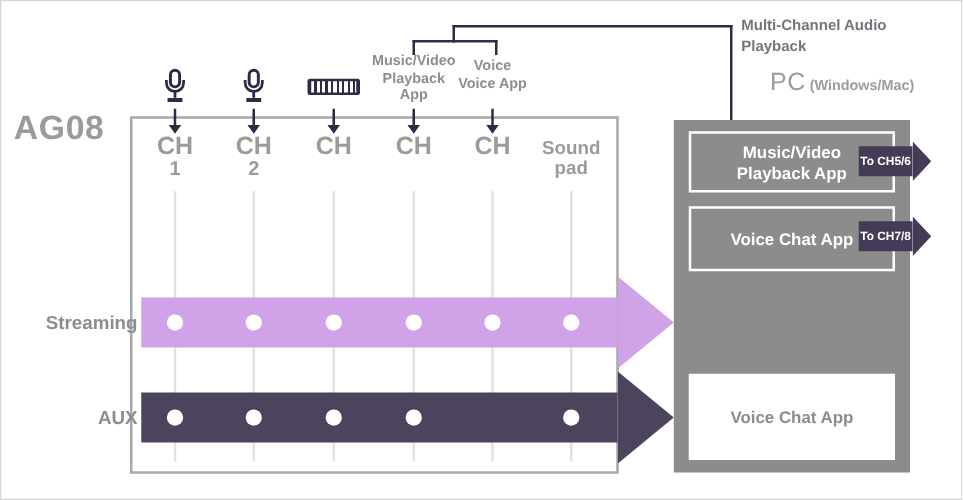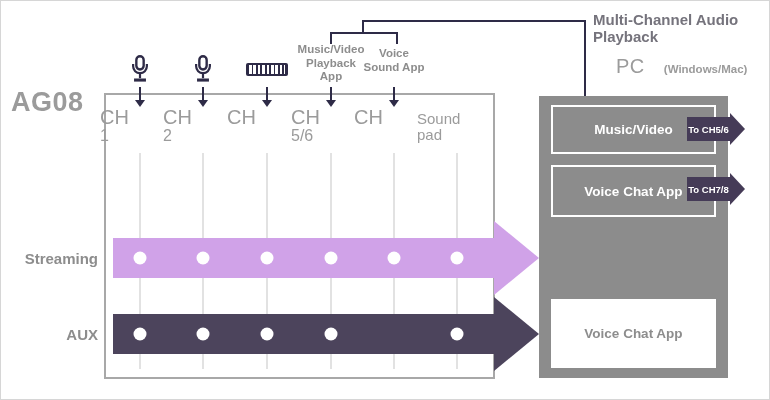--- a/index.html
+++ b/index.html
@@ -19,21 +19,21 @@
   .canvas{
     position:relative;width:770px;height:400px;background:#fff;
     border:1px solid #d6d6d6;overflow:hidden;
   }
   
   .ag-box{position:absolute;left:103px;top:92px;width:391px;height:286px;border:2px solid var(--boxborder);}
   .ag-title{position:absolute;left:10px;top:86px;width:86px;text-align:left;font-size:27px;font-weight:bold;color:var(--gray1);letter-spacing:.5px;}
   .colline{position:absolute;top:152px;width:2px;height:216px;background:var(--colline);}
   .cl0{left:138px}.cl1{left:201px}.cl2{left:265px}.cl3{left:329px}.cl4{left:392px}.cl5{left:455px}
   
-  .ch-head{position:absolute;top:107px;width:80px;color:var(--gray1);font-weight:normal;line-height:1;}
+  .ch-head{position:absolute;top:107px;width:80px;text-align:center;color:var(--gray1);font-weight:bold;line-height:1;}
   .ch-head .big{display:block;font-size:20px;line-height:19px;}
   .ch-head .small{display:block;font-size:16px;line-height:16px;margin-top:1px;}
   .ch-head.soundpad .big,.ch-head.soundpad .small{font-size:15px;line-height:15px;}
   .ch-head.soundpad{top:110px;}
   .h0{left:99px}.h1{left:162px}.h2{left:226px}.h3{left:290px}.h4{left:353px}.h5{left:416px}
   
   .mic{position:absolute;top:53px;width:22px;height:31px;}
   .mic0{left:128px}.mic1{left:191px}
   .kbd{position:absolute;left:245px;top:62px;width:42px;height:13px;background:var(--navy);border-radius:2px;padding:2px 3px;}
   .kbd .keys{width:100%;height:100%;background:repeating-linear-gradient(90deg,#fff 0 2.6px,var(--navy) 2.6px 4.4px);}
@@ -47,40 +47,40 @@
   .d0{left:133px}.d1{left:196px}.d2{left:260px}.d3{left:324px}.d4{left:387px}
   
   .line{position:absolute;background:var(--navy);}
   .lnA{left:361px;top:19px;width:224px;height:2px;}
   .lnB{left:361px;top:19px;width:2px;height:14px;}
   .lnC{left:329px;top:31px;width:68px;height:2px;}
   .lnD{left:329px;top:31px;width:2px;height:12px;}
   .lnE{left:395px;top:31px;width:2px;height:12px;}
   .lnF{left:583px;top:19px;width:2px;height:78px;}
   
-  .annot{position:absolute;left:592px;top:11px;width:160px;font-size:15px;font-weight:bold;color:var(--gray3);line-height:16.5px;}
+  .annot{position:absolute;left:592px;top:11px;width:160px;font-size:12px;font-weight:bold;color:var(--gray3);line-height:16.5px;}
   .pc-title{position:absolute;left:615px;top:54px;display:flex;align-items:baseline;color:var(--gray1);}
   .pc-title .pc{font-size:20px;font-weight:normal;letter-spacing:.5px;}
-  .pc-title .sub{font-size:11.5px;font-weight:bold;margin-left:19px;}
+  .pc-title .sub{font-size:11.5px;font-weight:bold;margin-left:3px;}
   
   .panel{position:absolute;left:538px;top:95px;width:189px;height:282px;background:var(--panel);}
   .app-box{position:absolute;left:12px;width:165px;display:flex;flex-direction:column;align-items:center;justify-content:center;text-align:center;font-weight:bold;font-size:13.5px;line-height:17px;}
   .app-box.grayfill{background:var(--panel);border:2px solid #fff;color:#fff;}
   .app-box.whitefill{background:#fff;color:var(--gray2);}
   .ab0{top:9px;height:49px;}
   .ab1{top:69px;height:52px;}
   .ab2{top:128px;height:67px;}
   .ab3{top:203px;height:69px;}
   
   .badge{position:absolute;left:686px;width:58px;height:32px;text-align:right;}
   .bg1{top:112px}.bg2{top:172px}
   .badge .rect{position:absolute;left:0;top:4px;width:43px;height:24px;background:var(--badge);display:flex;align-items:center;justify-content:center;color:#fff;font-size:9.5px;font-weight:bold;white-space:nowrap;}
   .badge .tri{position:absolute;left:43px;top:0;width:15px;height:32px;background:var(--badge);clip-path:polygon(0 0,100% 50%,0 100%);}
   
-  .bus-label{position:absolute;left:0;width:97px;text-align:right;font-size:15px;font-weight:bold;color:var(--gray2);}
+  .bus-label{position:absolute;left:12px;width:97px;text-align:right;font-size:15px;font-weight:bold;color:var(--gray2);}
   .bl0{top:249px}.bl1{top:325px}
   .bus-bar{position:absolute;left:112px;width:381px;height:40px;}
   .bb0{top:237px;background:var(--lpurple);}
   .bb1{top:313px;background:var(--dpurple);}
   .bus-head{position:absolute;left:493px;width:45px;height:74px;clip-path:polygon(0 0,100% 50%,0 100%);}
   .bh0{top:220px;background:var(--lpurple);}
   .bh1{top:296px;background:var(--dpurple);}
   .dot{position:absolute;top:50%;width:13px;height:13px;border-radius:50%;background:#fff;transform:translate(-50%,-50%);}
   .c0{left:27px}.c1{left:90px}.c2{left:154px}.c3{left:218px}.c4{left:281px}.c5{left:344px}
 </style>
@@ -105,21 +105,20 @@
   </div>
   <div class="ch-head h1">
     <span class="big">CH</span>
     <span class="small">2</span>
   </div>
   <div class="ch-head h2">
     <span class="big">CH</span>
   </div>
   <div class="ch-head h3">
     <span class="big">CH</span>
-    <span class="small">5/6</span>
   </div>
   <div class="ch-head h4">
     <span class="big">CH</span>
   </div>
   <div class="ch-head soundpad h5">
     <span class="big">Sound</span>
     <span class="small">pad</span>
   </div>
 
   <svg class="mic mic0" viewBox="0 0 24 32">
@@ -138,21 +137,21 @@
       <div class="keys"></div>
     </div>
 
   <div class="src-label src56">
     <span>Music/Video</span><br>
     <span>Playback</span><br>
     <span>App</span>
   </div>
   <div class="src-label src78">
     <span>Voice</span><br>
-    <span>Sound App</span>
+    <span>Voice App</span>
   </div>
 
   <div class="darrow d0">
       <div class="shaft"></div>
       <div class="head"></div>
     </div>
   <div class="darrow d1">
       <div class="shaft"></div>
       <div class="head"></div>
     </div>
@@ -181,20 +180,21 @@
     <span>Playback</span>
   </div>
   <div class="pc-title">
     <span class="pc">PC</span>
     <span class="sub">(Windows/Mac)</span>
   </div>
 
   <div class="panel">
     <div class="app-box grayfill ab0">
       <span>Music/Video</span>
+      <span>Playback App</span>
     </div>
     <div class="app-box grayfill ab1">
       <span>Voice Chat App</span>
     </div>
     <div class="app-box whitefill ab3">
       <span>Voice Chat App</span>
     </div>
   </div>
 
   <div class="badge bg1">

